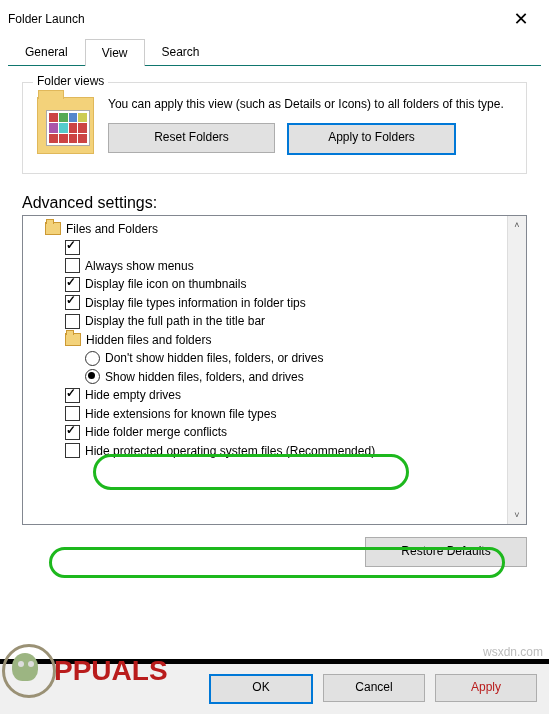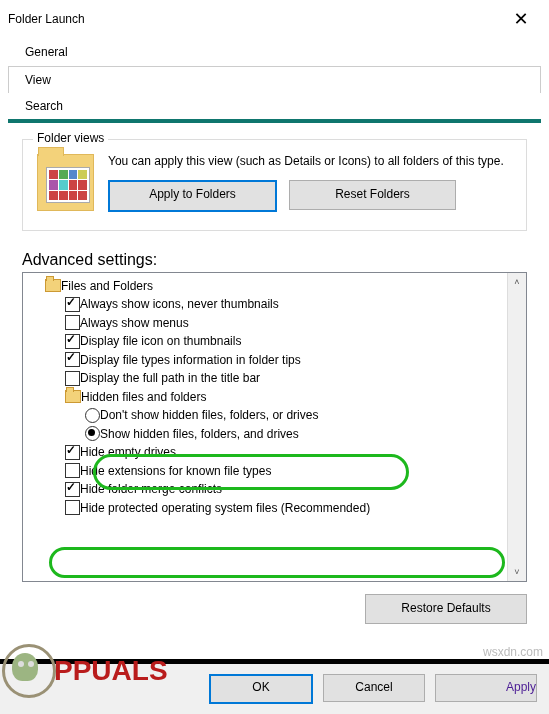--- a/index.html
+++ b/index.html
@@ -9,21 +9,21 @@
       font-size: 12px;
       background: #fff;
       width: 549px;
       height: 714px;
       overflow: hidden;
       position: relative;
     }
     .dialog { width: 549px; height: 714px; background:#fff; position:relative;}
     .titlebar { display:flex; align-items:center; justify-content:space-between; padding: 8px 8px 8px 8px; font-size:12px;}
     .close-x { font-size:18px; width:40px; text-align:center; cursor:default;}
-    .tabs { display:flex; border-bottom:4px solid #0f766e; margin: 0 8px; flex-direction: column; }
+    .tabs { display:flex; border-bottom:1px solid #0f766e; margin: 0 8px; }
     .tab { padding:6px 16px; border:1px solid transparent; border-bottom:none; cursor:default; font-size:12px;}
     .tab.active { border-color:#ccc; background:#fff; position:relative; top:1px;}
     .tabpanel { padding: 16px 22px 8px 22px;}
     .groupbox { border:1px solid #dcdcdc; padding:14px 14px 18px 14px; margin-bottom:20px; position:relative;}
     .group-legend { position:absolute; top:-9px; left:10px; background:#fff; padding:0 4px; font-size:12px; color:#000;}
     .group-row { display:flex; gap:14px;}
     .folder-icon-box { width:55px; height:55px; background:#f3d27a; border:1px solid #e0b85a; position:relative;}
     .folder-icon-box::before { content:""; position:absolute; top:-8px; left:0; width:24px; height:8px; background:#f3d27a; border:1px solid #e0b85a; border-bottom:none; }
     .folder-inner { position:absolute; top:12px; left:8px; width:38px; height:30px; background:#fff; border:1px solid #aaa; display:grid; grid-template-columns:repeat(4,1fr); grid-template-rows:repeat(3,1fr); gap:1px; padding:2px;}
     .folder-inner div { background:#c44; }
@@ -36,38 +36,38 @@
     .group-text { font-size:12px; margin-bottom:10px; line-height:1.3;}
     .btn-row { display:flex; gap:12px;}
     .btn { height:28px; font-size:12px; background:#e1e1e1; border:1px solid #adadad; padding:0 10px; cursor:default; line-height:26px; text-align:center;}
     .btn.primary-outline { border:2px solid #0078d7; background:#e1e1e1; line-height:24px;}
     .btn.wide { width:145px;}
     .adv-label { font-size:16px; margin-bottom:3px;}
     .listbox { border:1px solid #828790; height:308px; display:flex;}
     .list-content { flex:1; overflow:hidden; padding-top:4px;}
     .scrollbar { width:18px; background:#f0f0f0; border-left:1px solid #ddd; display:flex; flex-direction:column; justify-content:flex-start;}
     .scroll-btn { height:18px; text-align:center; font-size:9px; color:#555; background:#f0f0f0; line-height:18px;}
-    .tree-item { display:flex; align-items:center; padding:0 4px; height:18.5px; font-size:12px; white-space:nowrap; }
+    .tree-item { display:flex; align-items:center; padding:0 4px; height:18.5px; font-size:12px; white-space:nowrap; gap:5px;}
     .indent-1 { padding-left:22px;}
     .indent-2 { padding-left:42px;}
     .indent-3 { padding-left:62px;}
     .ck { width:13px; height:13px; border:1px solid #333; flex-shrink:0; position:relative;}
     .ck.checked::after { content:"✓"; position:absolute; top:-3px; left:0px; font-size:12px; font-weight:bold;}
     .rd { width:13px; height:13px; border:1px solid #333; border-radius:50%; flex-shrink:0; position:relative;}
     .rd.checked::after { content:""; position:absolute; top:2px; left:2px; width:7px; height:7px; background:#000; border-radius:50%;}
     .folder-glyph { width:14px; height:11px; background:#f3d27a; border:1px solid #cc9933; flex-shrink:0; position:relative;}
     .folder-glyph::before { content:""; position:absolute; top:-4px; left:0; width:6px; height:4px; background:#f3d27a; border:1px solid #cc9933; border-bottom:none;}
     .highlight-green { border:3px solid #1db81d; border-radius:18px; position:absolute; pointer-events:none; z-index:5;}
     .hl1 { top:454px; left:93px; width:310px; height:30px;}
     .hl2 { top:547px; left:49px; width:450px; height:25px;}
     .restore-row { display:flex; justify-content:flex-end; margin-top:12px;}
     .bottom-bar { position:absolute; bottom:0; left:0; right:0; border-top:5px solid #000000; background:#f0f0f0; padding:10px 12px; display:flex; justify-content:flex-end; gap:10px;}
     .btn-b { width:100px; height:26px; background:#e1e1e1; border:1px solid #adadad; font-size:12px; text-align:center; line-height:24px; cursor:default;}
     .btn-b.default { border:2px solid #0078d7; line-height:22px;}
-    .btn-b.disabled { color:#4c1d95;text-align:right;}
+    .btn-b.disabled { color:#b91c1c;}
     .watermark { position:absolute; left:2px; bottom:16px; font-size:28px; font-weight:bold; color:#b91c1c; letter-spacing:0px; pointer-events:none; display:flex; align-items:center;}
     .wm-circle { width:48px; height:48px; border:3px solid #9a9175; border-radius:50%; position:relative; margin-right:-2px; overflow:hidden;}
     .wm-circle::before { content:""; position:absolute; top:6px; left:7px; width:26px; height:28px; background:#9cb582; border-radius:50% 50% 40% 40%;}
     .wm-circle::after { content:""; position:absolute; top:14px; left:13px; width:6px; height:6px; background:#ddd; border-radius:50%; box-shadow:10px 0 0 #ddd;}
     .wsx { position:absolute; right:6px; bottom:55px; font-size:12px; color:#bbb; pointer-events:none;}
     .cutline { white-space:nowrap; overflow:hidden;}
   </style>
 </head>
 <body>
 
@@ -101,39 +101,38 @@
               <div></div>
               <div></div>
               <div></div>
               <div></div>
               <div></div>
             </div>
         </div>
         <div class="group-right">
           <div class="group-text">You can apply this view (such as Details or Icons) to all folders of this type.</div>
           <div class="btn-row">
+            <div class="btn wide">Reset Folders</div>
             <div class="btn primary-outline wide">Apply to Folders</div>
-            <div class="btn wide">Reset Folders</div>
           </div>
         </div>
       </div>
     </div>
 
     <div class="adv-label">Advanced settings:</div>
 
     <div class="listbox">
       <div class="list-content">
         <div class="tree-item indent-1">
           <span class="folder-glyph"></span>
           <span>Files and Folders</span>
         </div>
 
         <div class="tree-item indent-2">
             <span class="ck checked"></span>
-            <span>Always show icons, never thumbnails</span>
           </div>
         <div class="tree-item indent-2">
             <span class="ck"></span>
             <span>Always show menus</span>
           </div>
         <div class="tree-item indent-2">
             <span class="ck checked"></span>
             <span>Display file icon on thumbnails</span>
           </div>
         <div class="tree-item indent-2">

